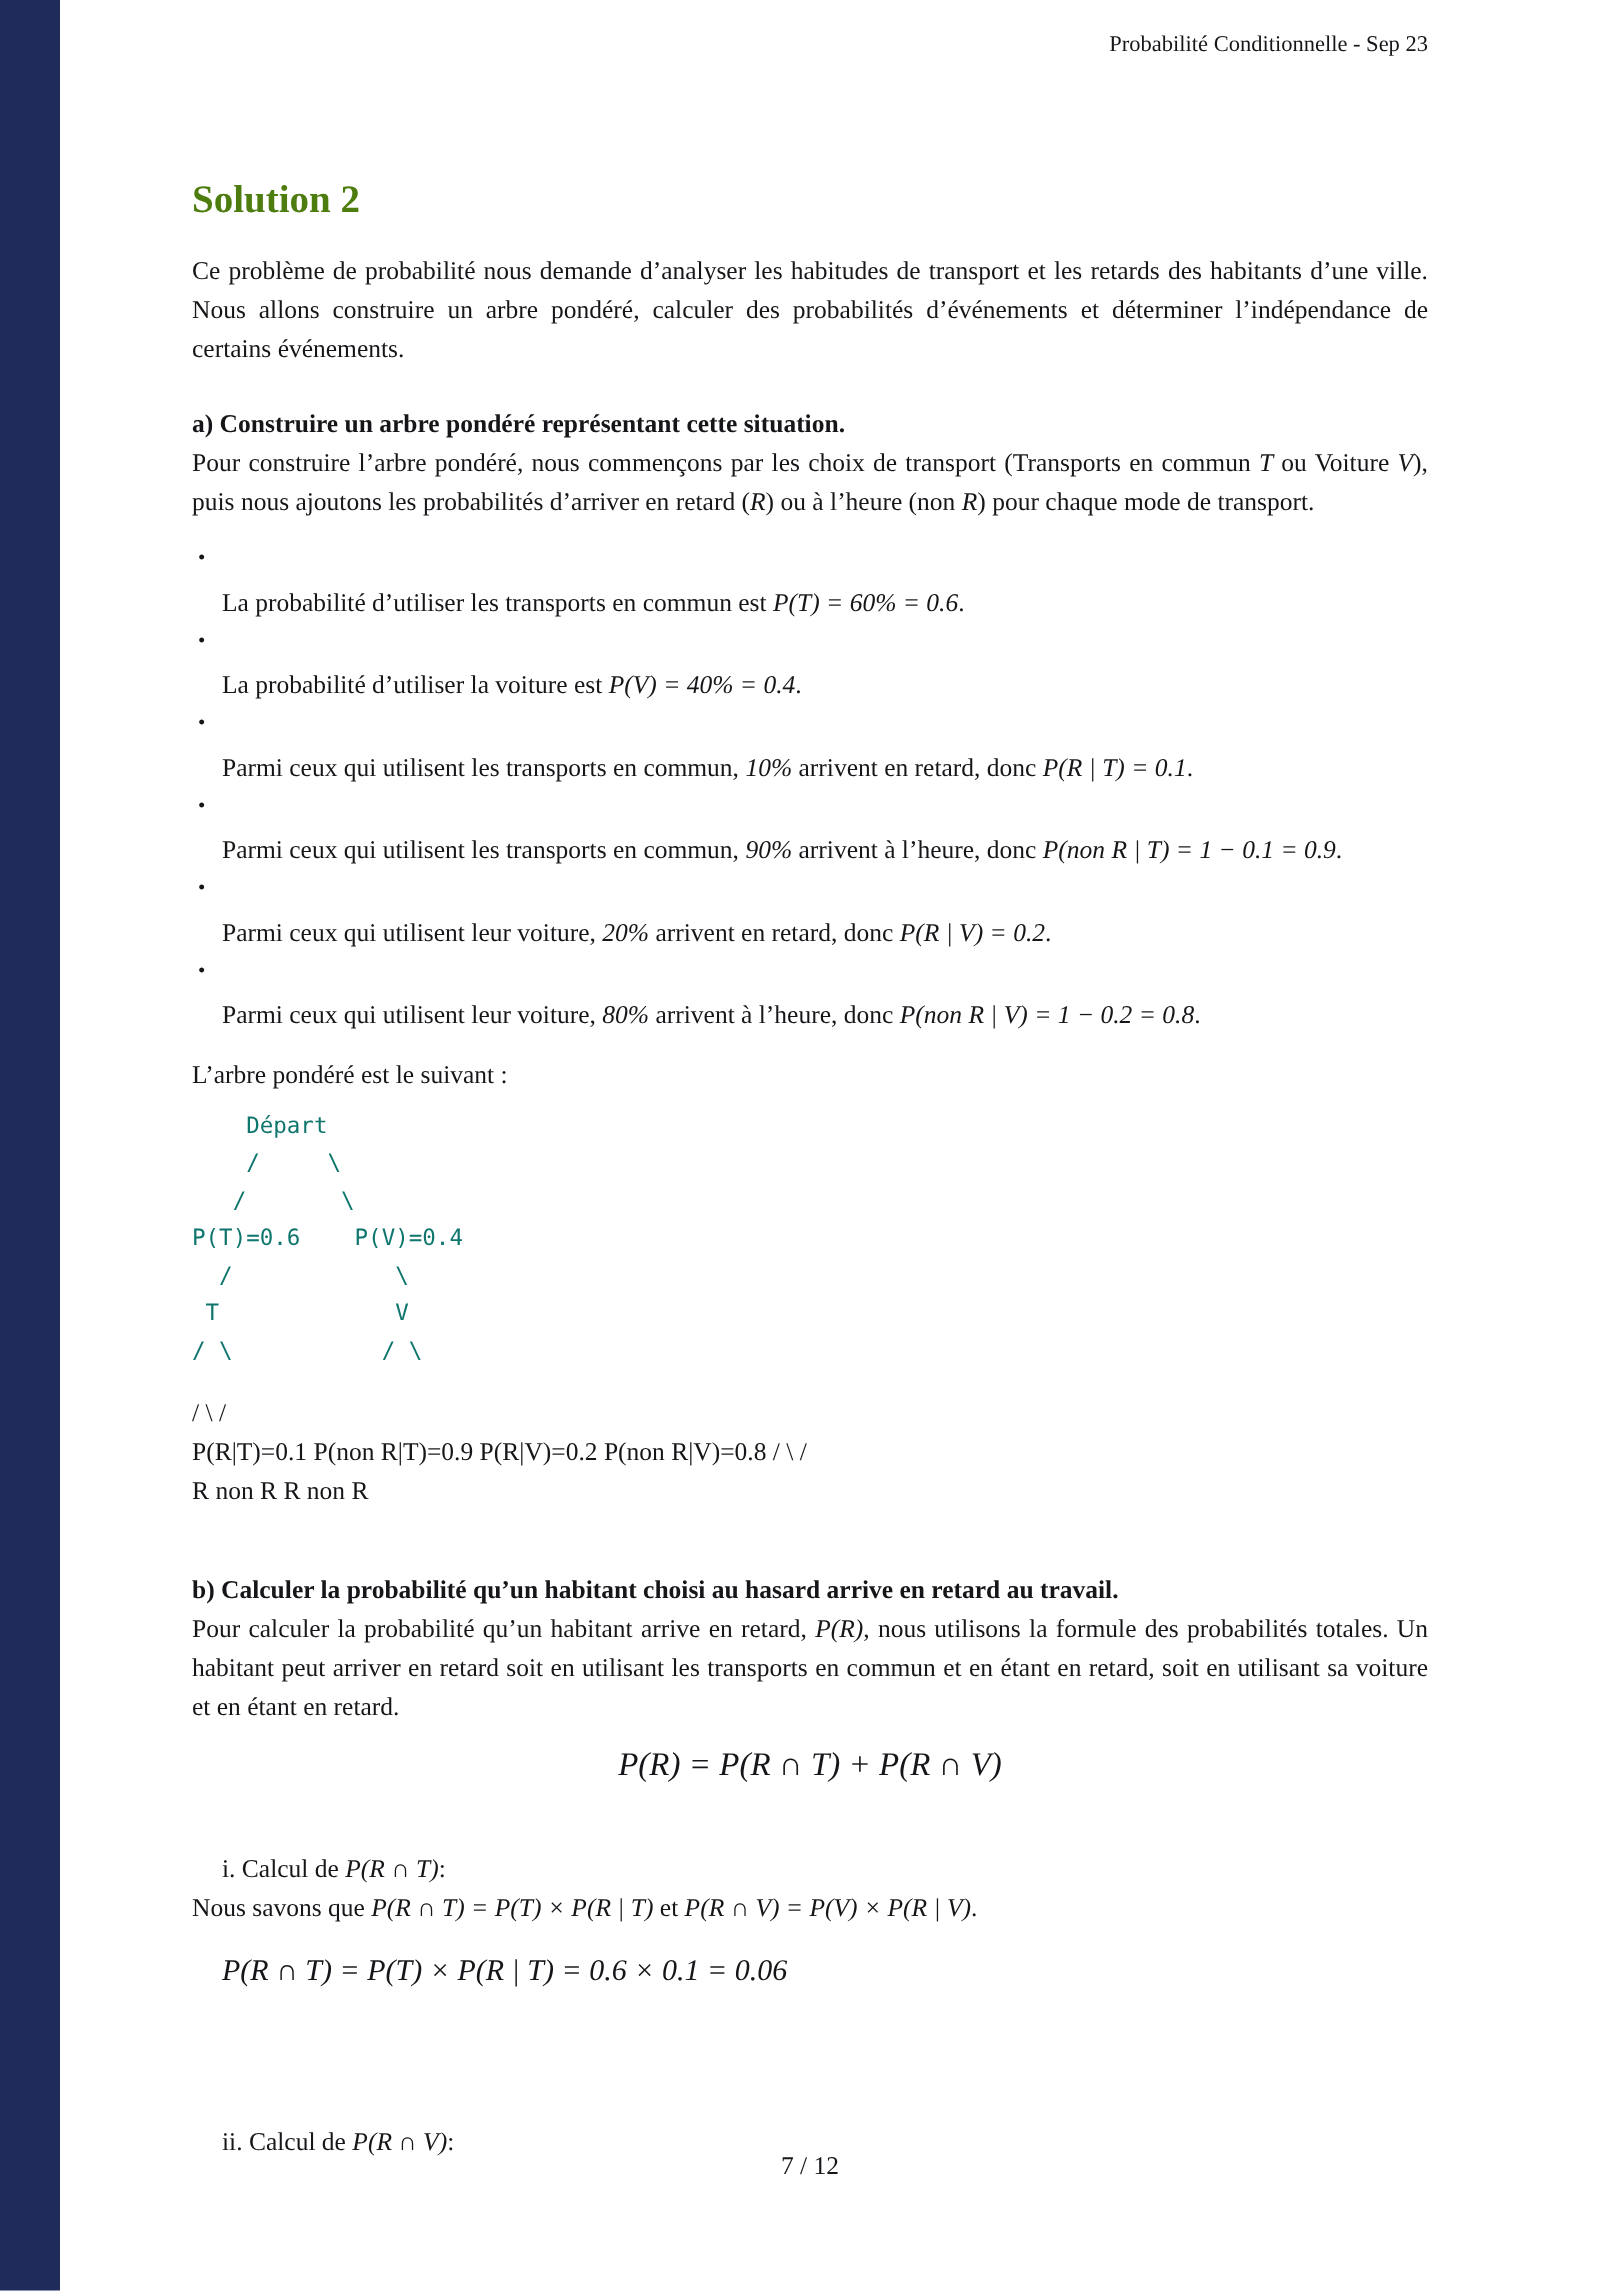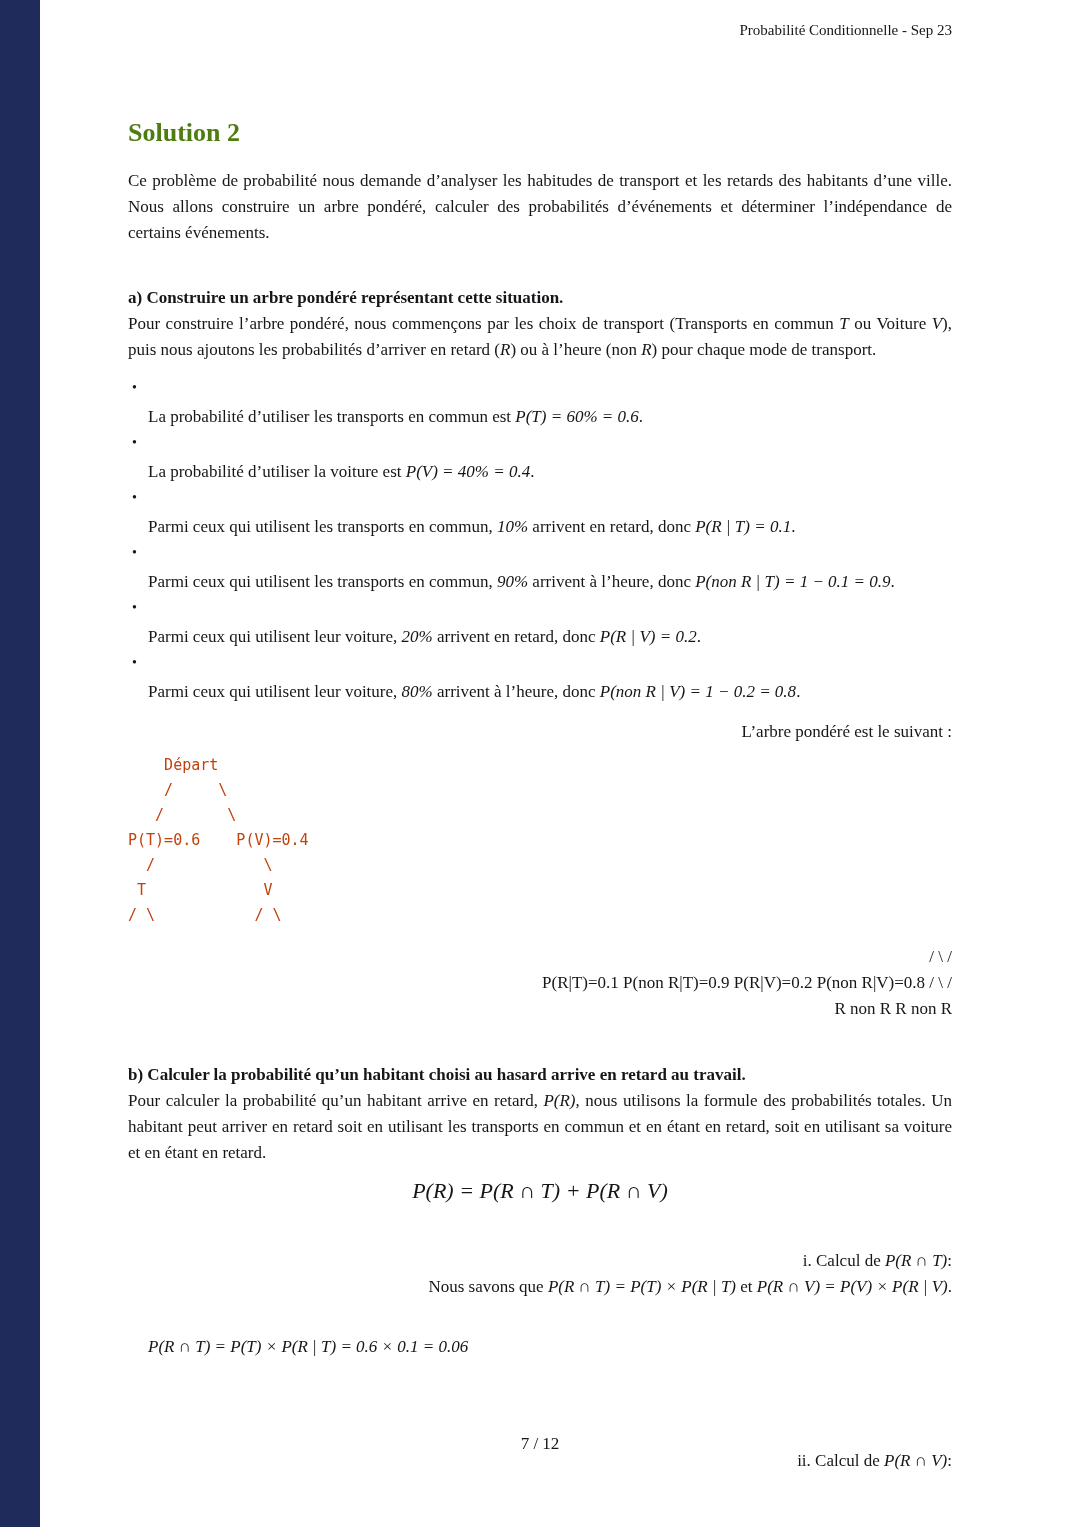--- a/index.html
+++ b/index.html
@@ -32,25 +32,25 @@
     font-size: 17px;
     line-height: 26px;
   }
   .title {
     margin-top: 116px;
     font-size: 26px;
     line-height: 34px;
     font-weight: 700;
     color: #4d7c0f;
   }
-  .para { font-size: 17px; line-height: 26px; text-align: right; }
+  .para { font-size: 17px; line-height: 26px; }
   .just { text-align: justify; }
   .intro { margin-top: 18px; }
   .sec-heading {
-    margin-top: 39px;
+    margin-top: 24px;
     font-size: 17px;
     line-height: 26px;
     font-weight: 700;
   }
   .sec-heading.b { margin-top: 40px; }
   .math { font-style: italic; }
   .bullets { margin-top: 12px; }
   .bullet { display: flex; }
   .bullet .marker {
     flex: none;
@@ -59,36 +59,36 @@
     font-size: 14px;
   }
   .bullet .bullet-text { flex: 1; margin-top: 29px; }
   .tree-intro { margin-top: 14px; }
   .tree {
     margin-top: 8px;
     font-family: "DejaVu Sans Mono", monospace;
     font-size: 15px;
     line-height: 25px;
     white-space: pre;
-    color: #c2410c;
+    color: #0f766e;
   }
   .overflow-1 { margin-top: 16px; }
   .equation {
     margin: 12px 0;
     text-align: center;
     font-size: 22px;
     line-height: 26px;
   }
   .calc-label { padding-left: 20px; }
   .calc-label.i { margin-top: 44px; }
   .calc-label.ii { margin-top: 88px; }
   .calc-eq {
-    margin-top: 34px;
+    margin-top: 16px;
     padding-left: 20px;
-    font-size: 17px;
+    font-size: 20px;
     line-height: 26px;
   }
   .footer {
     position: absolute;
     top: 1432px; left: 128px;
     width: 824px;
     text-align: center;
     font-size: 17px;
     line-height: 24px;
   }

